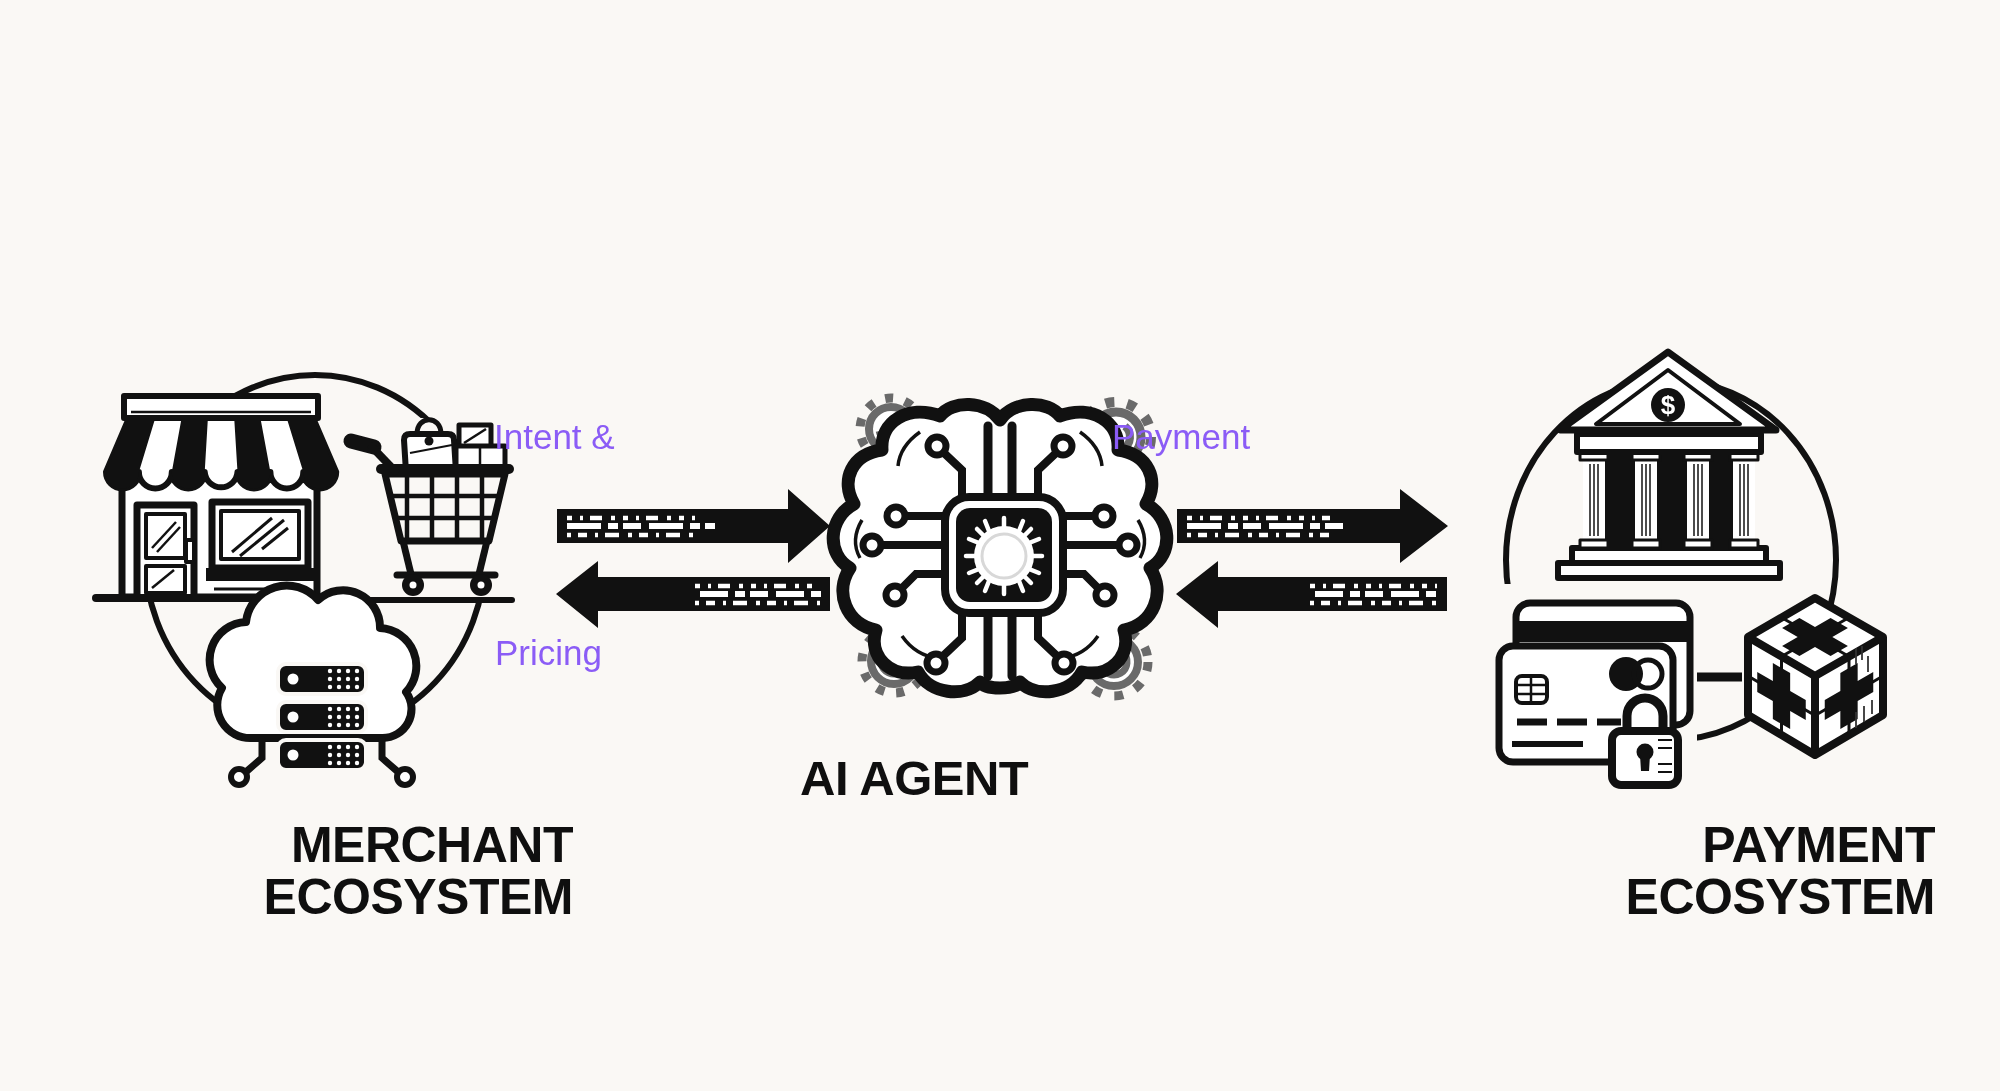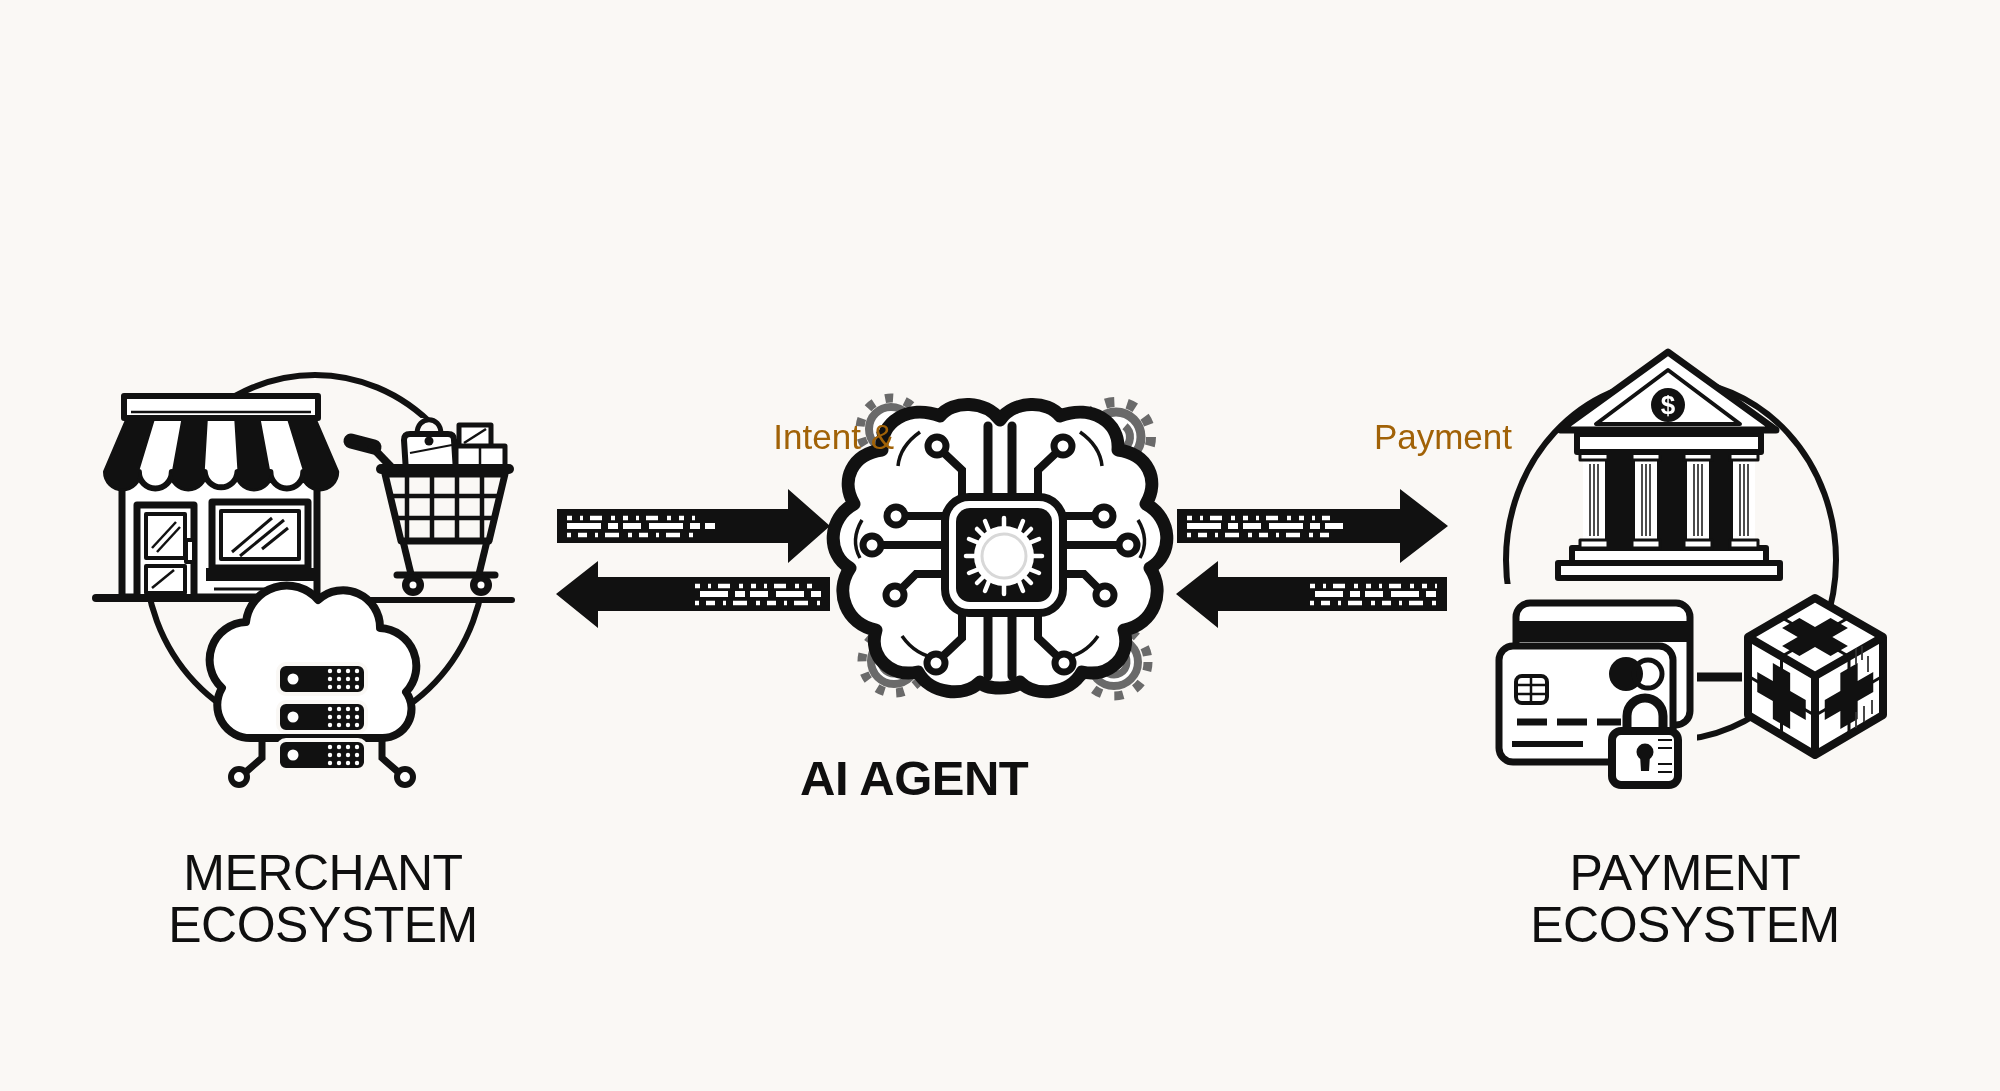--- a/index.html
+++ b/index.html
@@ -1,22 +1,22 @@
 <!DOCTYPE html>
 <html><head>
 <meta charset="utf-8">
 <style>
   html,body{margin:0;padding:0;background:#faf8f5;}
   .stage{position:relative;width:2000px;height:1091px;background:#faf8f5;overflow:hidden;
          font-family:"Liberation Sans","DejaVu Sans",sans-serif;}
   .stage svg{position:absolute;left:0;top:0;}
-  .flow-label{position:absolute;width:400px;text-align:right;font-size:35px;line-height:38px;
-              font-weight:500;color:#a16207;}
-  .title{position:absolute;width:500px;text-align:center;font-size:50px;line-height:52px;
-         font-weight:400;color:#0f0f0f;letter-spacing:-0.5px;margin-top:28px;}
+  .flow-label{position:absolute;width:400px;text-align:left;font-size:35px;line-height:38px;
+              font-weight:500;color:#8b5cf6;}
+  .title{position:absolute;width:500px;text-align:right;font-size:50px;line-height:52px;
+         font-weight:700;color:#0f0f0f;letter-spacing:-0.5px;}
   .ai-title{position:absolute;width:400px;text-align:left;font-size:49px;line-height:52px;
             font-weight:700;color:#0f0f0f;letter-spacing:-0.5px;}
 </style>
 </head>
 <body>
 
 <div class="stage">
 
 <svg width="2000" height="1091" viewBox="0 0 2000 1091">
 
@@ -397,20 +397,21 @@
             <line x1="1872" y1="700" x2="1872" y2="714"></line>
       </g>
     </g>
   </g>
 </svg>
 
 <div class="flow-label" style="left:494px;top:418px">
   <div>Intent &amp;</div>
 </div>
 <div class="flow-label" style="left:495px;top:634px">
+  <div>Pricing</div>
 </div>
 <div class="flow-label" style="left:1112px;top:418px">
   <div>Payment</div>
 </div>
 
 <div class="ai-title" style="left:800px;top:752px">AI AGENT</div>
 
 <div class="title" style="left:73px;top:819px">
   <div>MERCHANT</div>
   <div>ECOSYSTEM</div>

